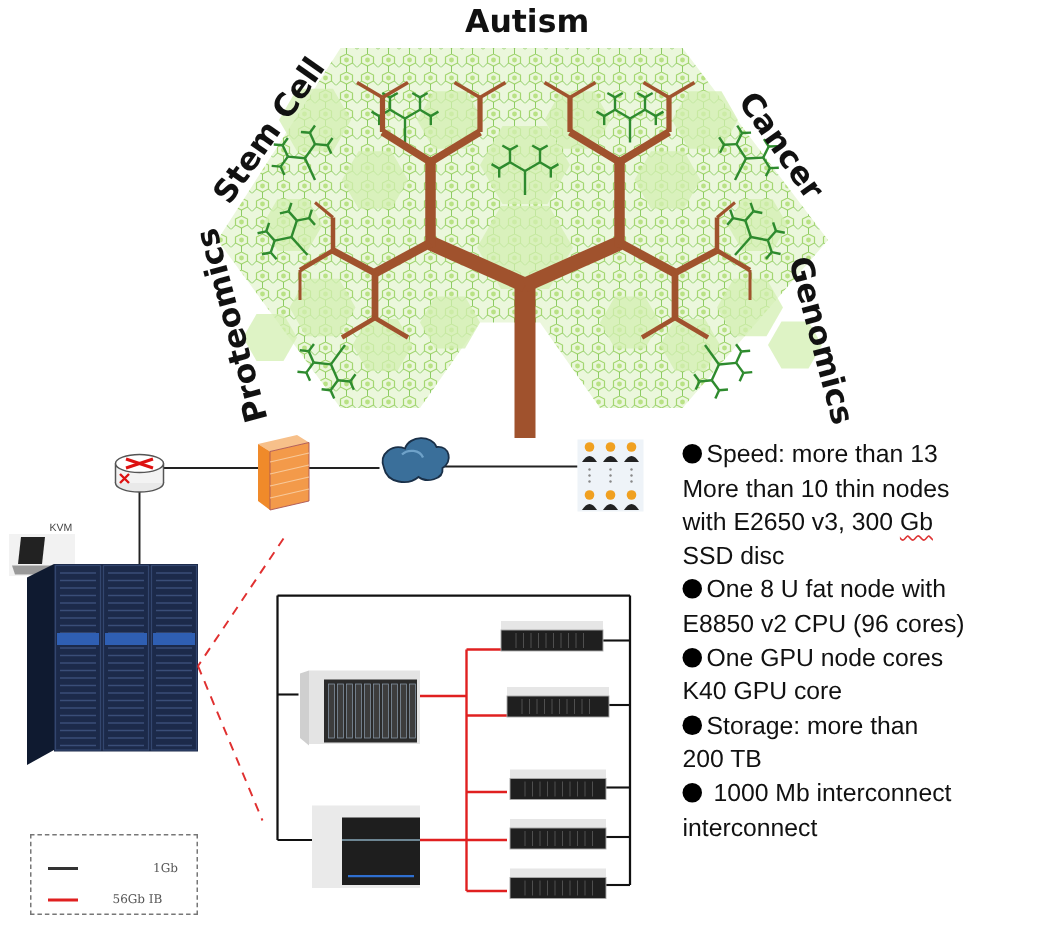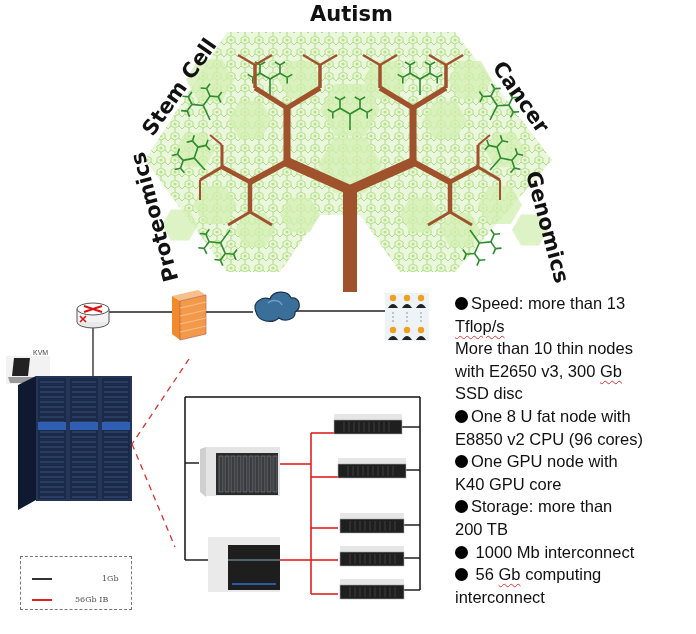--- a/index.html
+++ b/index.html
@@ -515,26 +515,24 @@
     <span style="margin-left:30px;">1Gb</span>
   </div>
   <div class="row" style="top:38px;align-items:center;">
     <span class="sw" style="background:#e02020;"></span>
     <span style="margin-left:3px;">56Gb IB</span>
   </div>
 </div>
 
 <div class="specs" id="specs">
     <div class="line"><span class="bullet"></span><span>Speed: more than 13</span></div>
-    <div class="line"><span class="squig">Tflop/s</span></div>
     <div class="line"><span>More than 10 thin nodes</span></div>
     <div class="line"><span>with E2650 v3, 300 </span><span class="squig">Gb</span></div>
     <div class="line"><span>SSD disc</span></div>
     <div class="line"><span class="bullet"></span><span>One 8 U fat node with</span></div>
     <div class="line"><span>E8850 v2 CPU (96 cores)</span></div>
-    <div class="line"><span class="bullet"></span><span>One GPU node with</span></div>
+    <div class="line"><span class="bullet"></span><span>One GPU node cores</span></div>
     <div class="line"><span>K40 GPU core</span></div>
     <div class="line"><span class="bullet"></span><span>Storage: more than</span></div>
     <div class="line"><span>200 TB</span></div>
     <div class="line"><span class="bullet"></span><span> 1000 Mb interconnect</span></div>
-    <div class="line"><span class="bullet"></span><span> 56 </span><span class="squig">Gb</span><span> computing</span></div>
     <div class="line"><span>interconnect</span></div>
   </div>
 
 </body></html>

